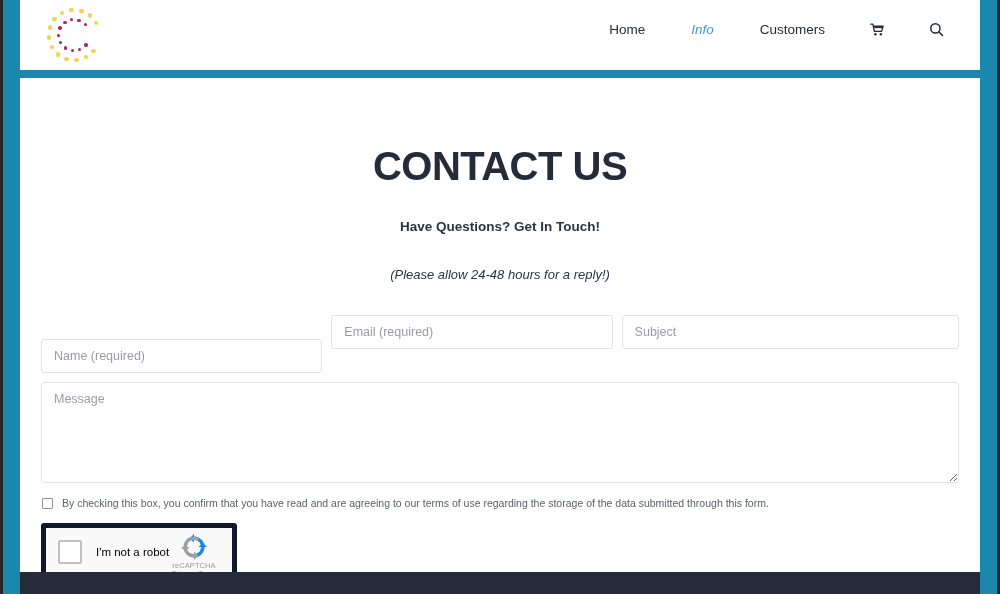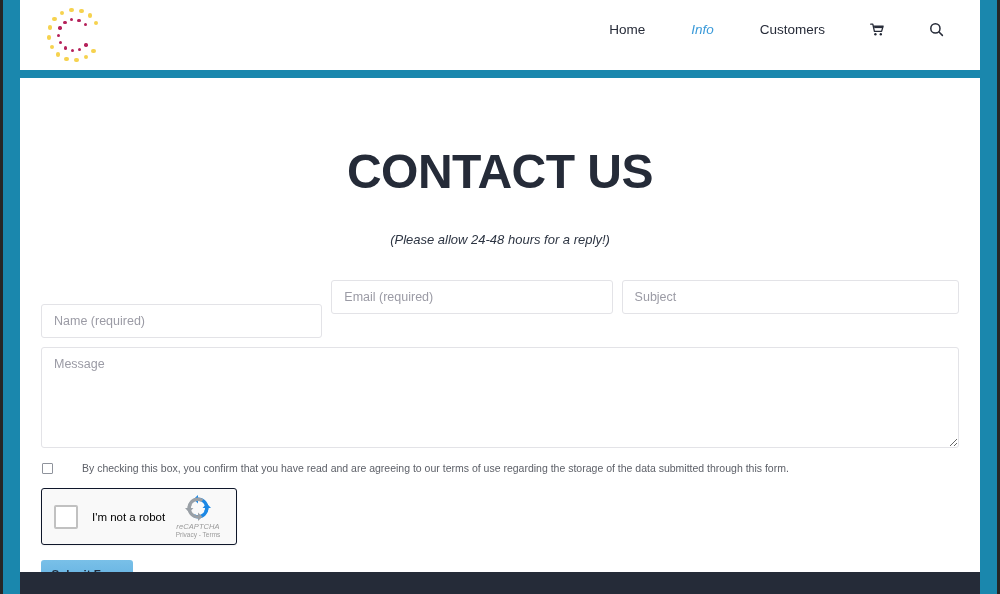--- a/index.html
+++ b/index.html
@@ -123,21 +123,21 @@
     background: #ffffff;
   }
 
   
   #content {
     background: #ffffff;
     padding: 0 21px;
   }
   #page-title {
     text-align: center;
-    font-size: 48px;
+    font-size: 40px;
     font-weight: bold;
     color: #252b38;
     letter-spacing: -0.5px;
     margin: 0;
     padding-top: 60px;
   }
   #subhead {
     text-align: center;
     font-size: 13.5px;
     font-weight: bold;
@@ -193,21 +193,20 @@
     outline: none;
     resize: vertical;
   }
   #field-message::placeholder { color: #9b9ba5; opacity: 1; }
 
   
   #consent-row {
     display: flex;
     align-items: flex-start;
     margin-top: 13px;
-    gap: 20px;
   }
   #consent-checkbox {
     -webkit-appearance: none;
     appearance: none;
     box-sizing: border-box;
     width: 11px; height: 11px;
     border: 1px solid #8f939c;
     border-radius: 1px;
     background: #fff;
     margin: 2px 0 0 1px;
@@ -221,21 +220,21 @@
     line-height: 14px;
   }
 
   
   #recaptcha {
     box-sizing: border-box;
     margin-top: 13px;
     width: 196px;
     height: 57px;
     background: #f9f9f9;
-    border: 1px solid #0f172a;
+    border: 5px solid #0f172a;
     border-radius: 3px;
     display: flex;
     align-items: center;
     position: relative;
     box-shadow: 0 1px 2px rgba(0,0,0,.06);
   }
   #recaptcha-checkbox {
     -webkit-appearance: none;
     appearance: none;
     box-sizing: border-box;
@@ -259,21 +258,20 @@
     top: 6px;
     width: 60px;
     text-align: center;
   }
   #recaptcha-logo { display: block; margin: 0 auto; }
   #recaptcha-brand-name {
     font-size: 7.5px;
     color: #9a9a9a;
     margin-top: 1px;
     letter-spacing: .1px;
-    font-style: italic;
   }
   #recaptcha-legal {
     font-size: 6.5px;
     color: #9a9a9a;
     margin-top: 0px;
   }
 
   
   #submit-button {
     margin-top: 15px;
@@ -361,20 +359,21 @@
         </span>
       </div>
     </div>
 
     <div id="header-divider"></div>
     <div id="divider-gap"></div>
 
     <div id="content">
 
       <h1 id="page-title">CONTACT US</h1>
+      <div id="subhead">Have Questions? Get In Touch!</div>
       <div id="subnote">(Please allow 24-48 hours for a reply!)</div>
 
       <form id="contact-form">
 
         <div class="field-row">
           <input id="field-name" class="text-field" type="text" placeholder="Name (required)" style="">
           <input id="field-email" class="text-field" type="text" placeholder="Email (required)" style="">
           <input id="field-subject" class="text-field" type="text" placeholder="Subject" style="">
         </div>
 

